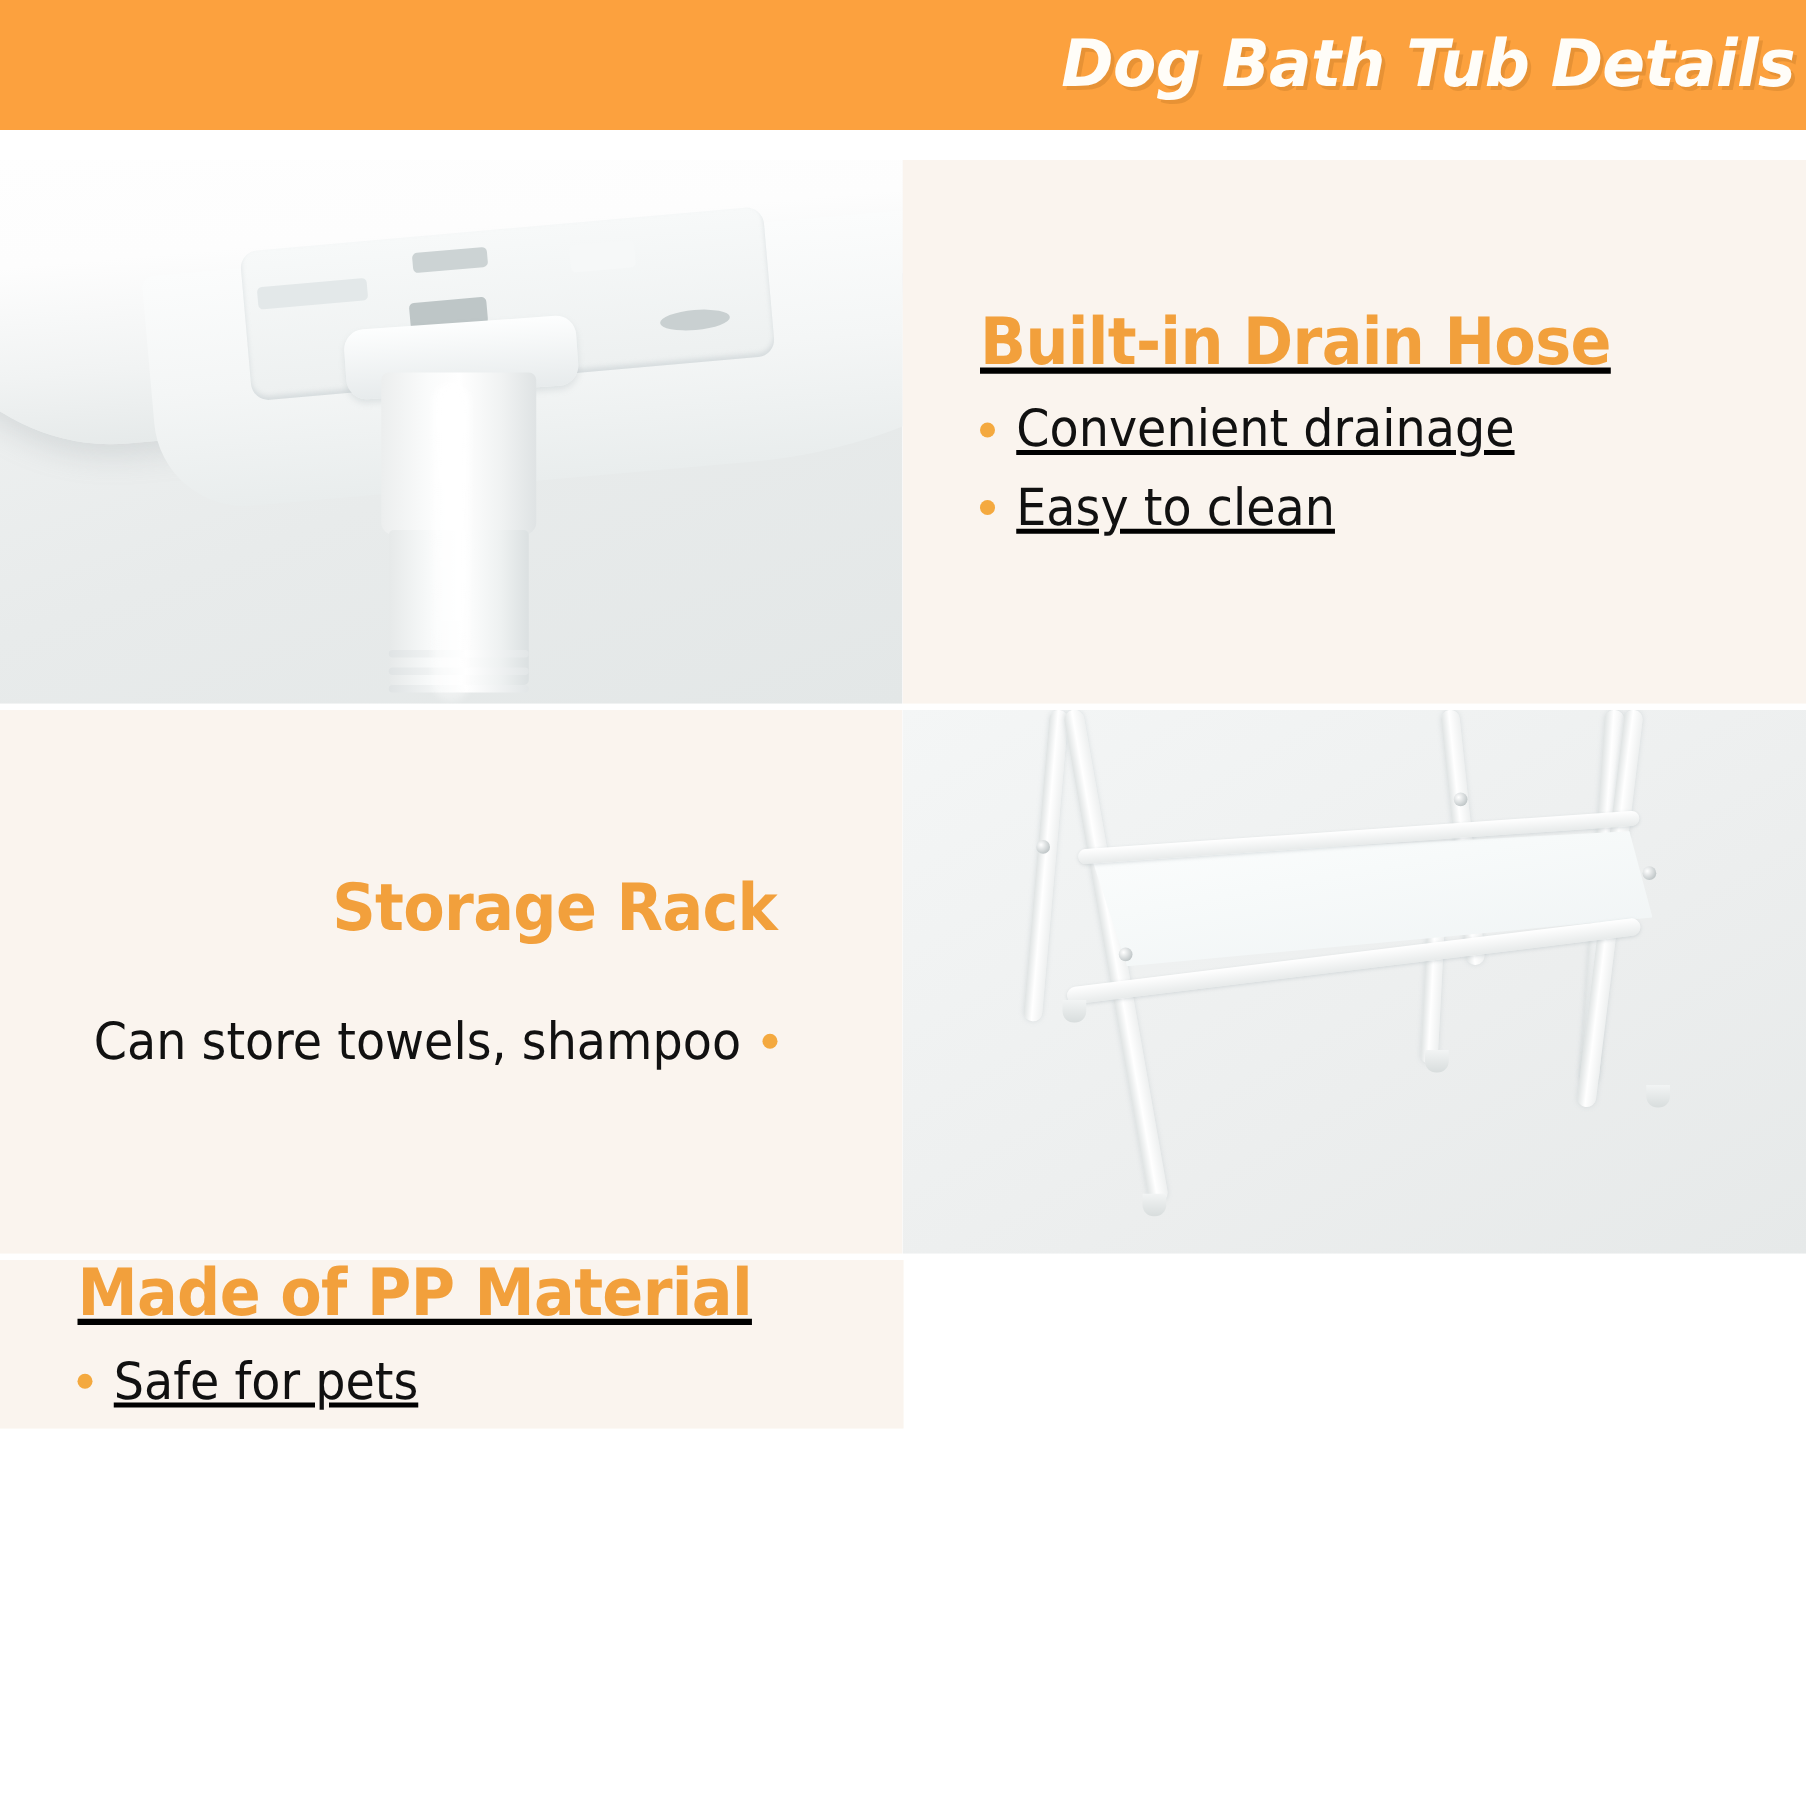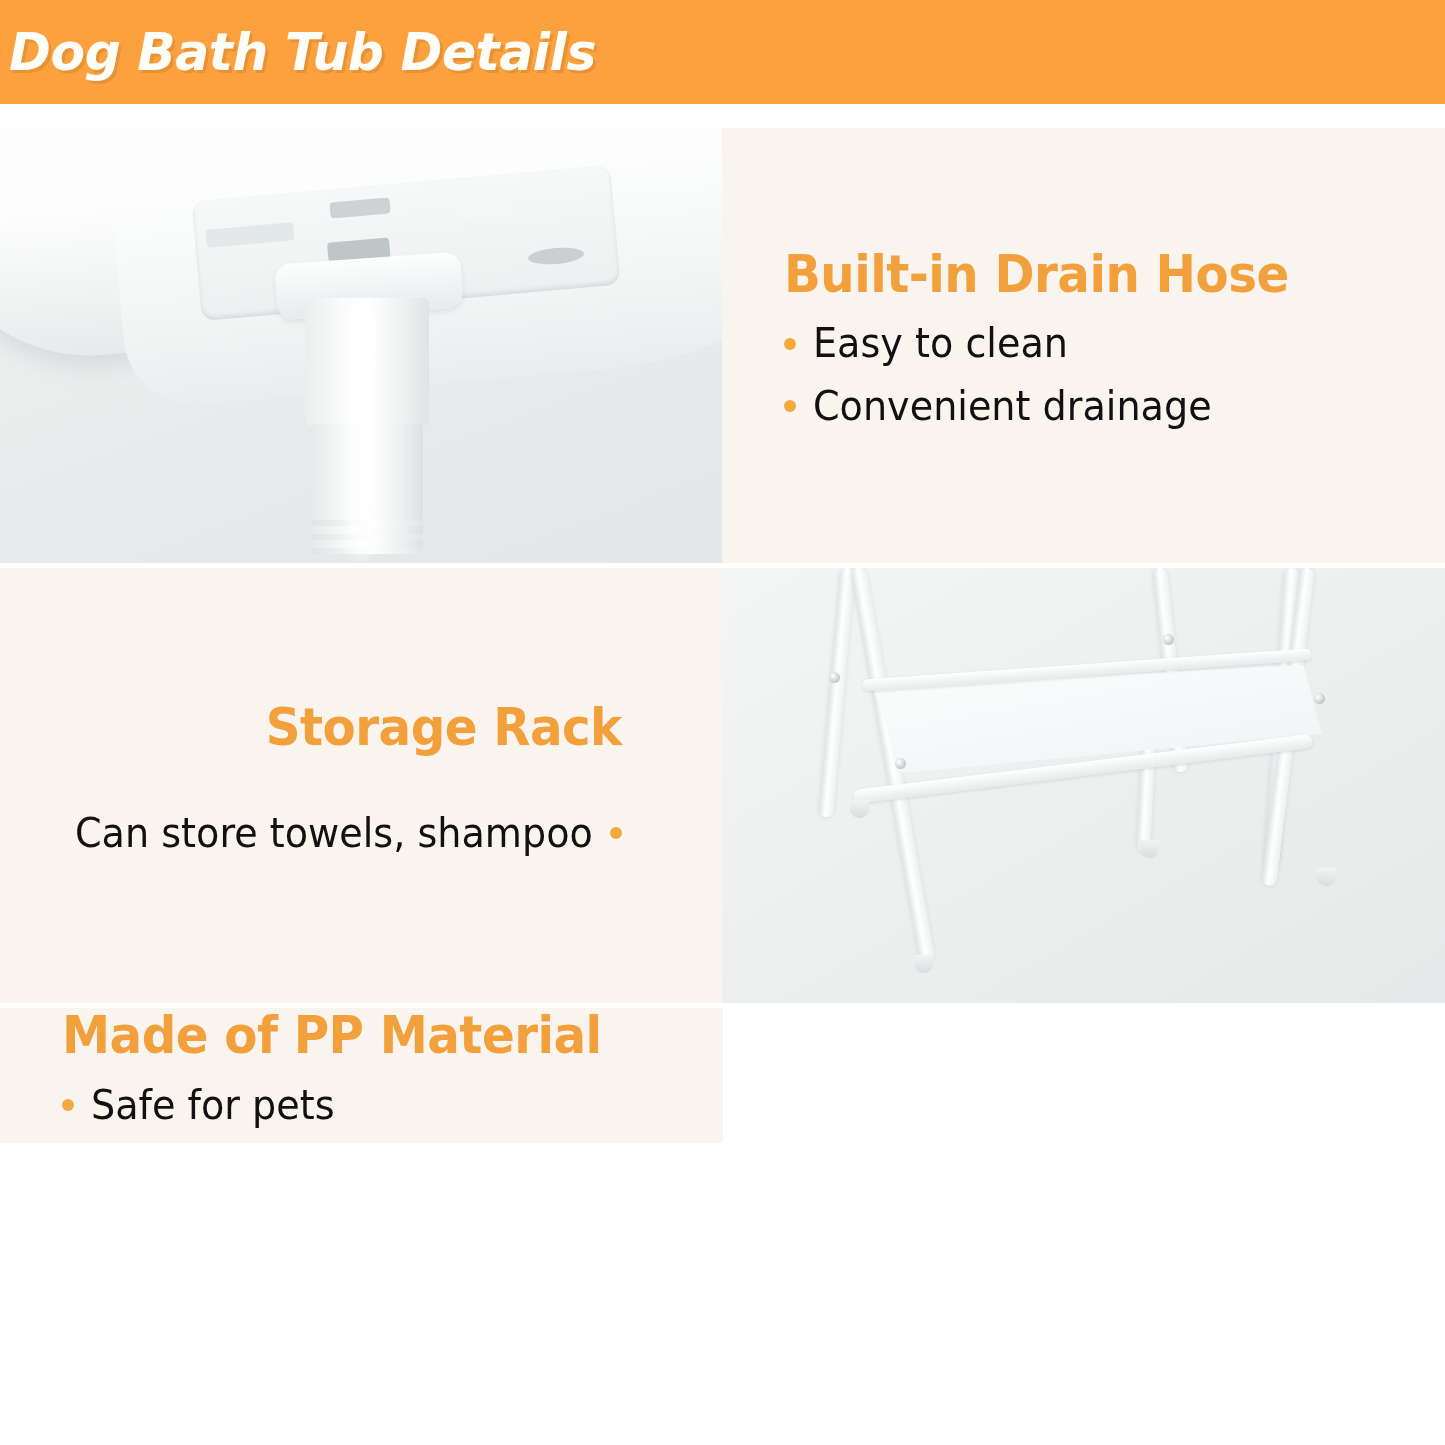--- a/index.html
+++ b/index.html
@@ -22,21 +22,21 @@
   
   .banner {
     position: absolute;
     left: 0;
     top: 0;
     width: 1445px;
     height: 104px;
     background: #fca13e;
     display: flex;
     align-items: center;
-    justify-content: flex-start;
+    justify-content: flex-end;
   }
   .banner-title {
     font-family: "DejaVu Sans", sans-serif;
     font-weight: bold;
     font-style: italic;
     font-size: 52px;
     letter-spacing: -0.5px;
     color: #fffdf8;
     text-shadow: 3px 3px 0 rgba(150, 90, 20, 0.20);
     white-space: nowrap;
@@ -78,21 +78,21 @@
   }
   .textpanel {
     width: 100%;
     height: 100%;
     background: #faf4ee;
     display: flex;
     flex-direction: column;
     justify-content: center;
     box-sizing: border-box;
   }
-  .textpanel.align-left  { padding-left: 62px;  padding-right: 20px; align-items: flex-start; }
+  .textpanel.align-left  { padding-left: 62px;  padding-right: 20px; align-items: flex-start; text-decoration: underline; }
   .textpanel.align-right { padding-right: 100px; padding-left: 20px; align-items: flex-end; }
 
   .feature-heading {
     font-family: "DejaVu Sans", sans-serif;
     font-weight: bold;
     font-size: 52px;
     color: #f2a03c;
     letter-spacing: -0.6px;
     line-height: 1.05;
     margin: 0 0 18px 0;
@@ -406,25 +406,25 @@
           <div class="p1-glow"></div>
         </div>
       </div>
 
       <div class="cell cell-text">
         <div class="textpanel align-left">
           <div class="feature-heading">Built-in Drain Hose</div>
           <ul class="bullet-list">
             <li class="bullet-item">
               <span class="bullet-dot"></span>
-              <span class="bullet-text">Easy to clean</span>
+              <span class="bullet-text">Convenient drainage</span>
             </li>
             <li class="bullet-item">
               <span class="bullet-dot"></span>
-              <span class="bullet-text">Convenient drainage</span>
+              <span class="bullet-text">Easy to clean</span>
             </li>
           </ul>
         </div>
       </div>
 
     </div>
 
     <div class="row row-2">
 
       <div class="cell cell-text">

